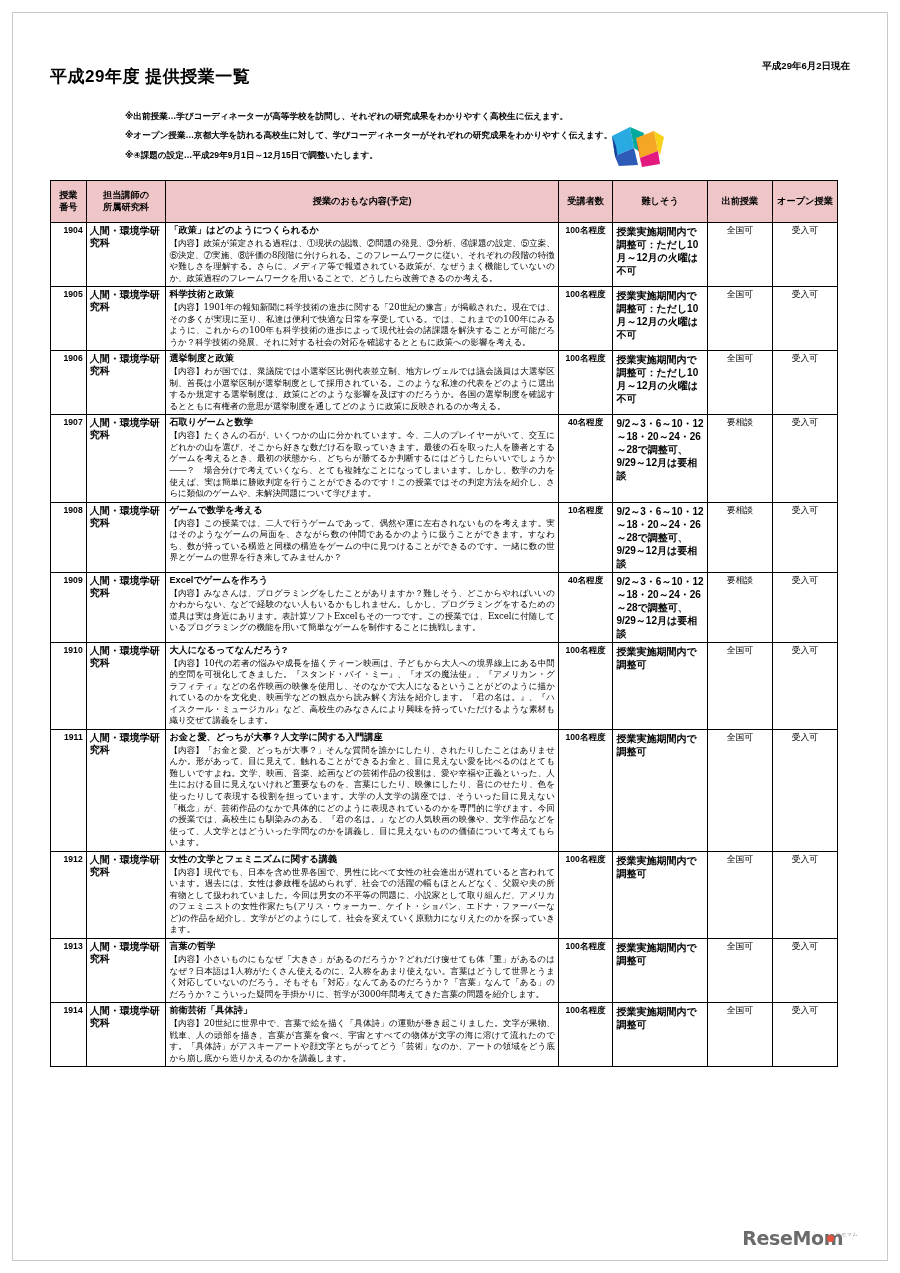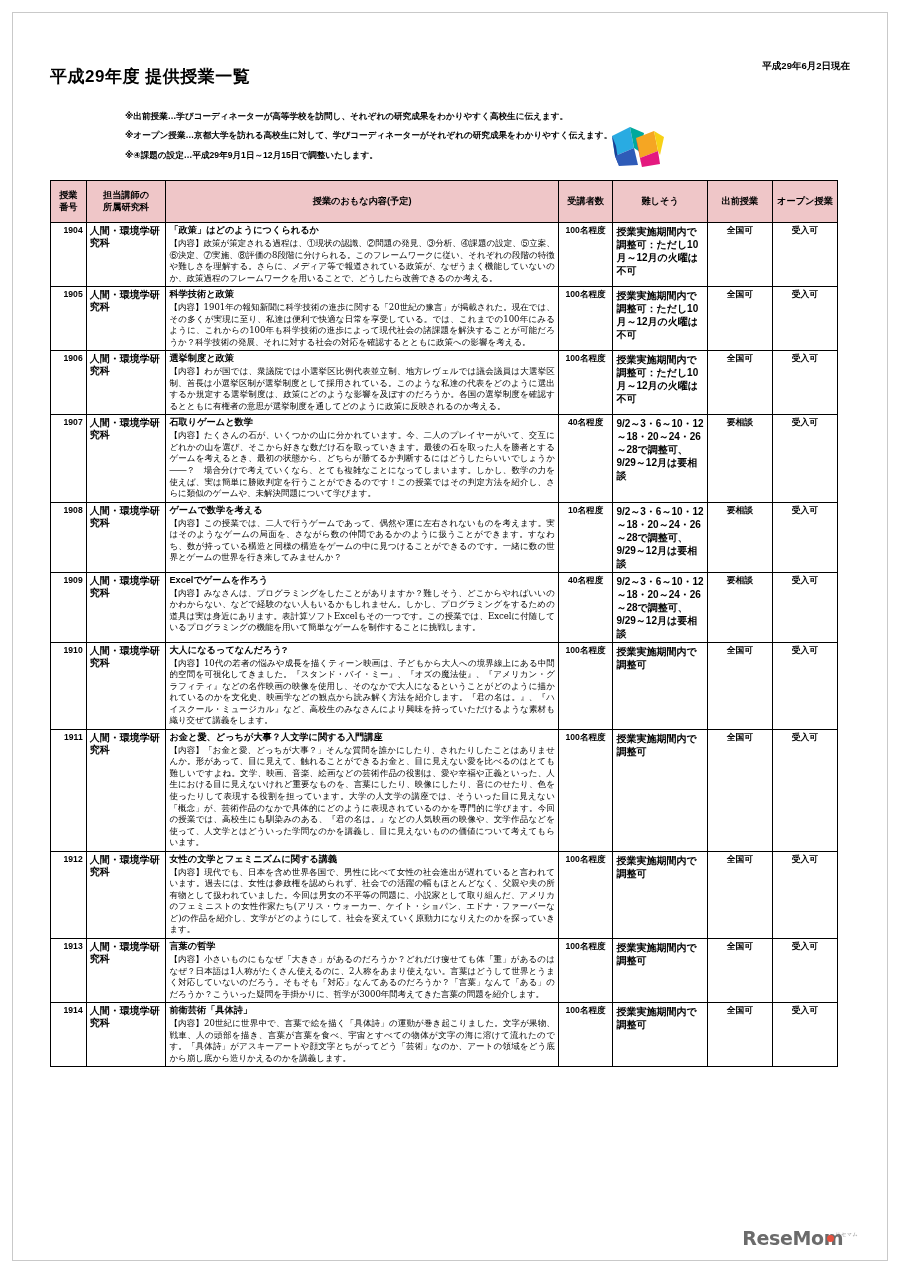--- a/index.html
+++ b/index.html
@@ -160,21 +160,21 @@
     vertical-align: middle;
     font-size: 10px;
     font-weight: bold;
     line-height: 1.3;
     padding-left: 4px;
   }
   td.deliv, td.open {
     text-align: center;
     vertical-align: middle;
     font-size: 8.8px;
-    font-weight: bold;
+    font-weight: normal;
   }
 
   
   .resemom {
     position: absolute;
     right: 42px; bottom: 24px;
     display: flex;
     align-items: center;
     color: #6e6e6e;
   }

